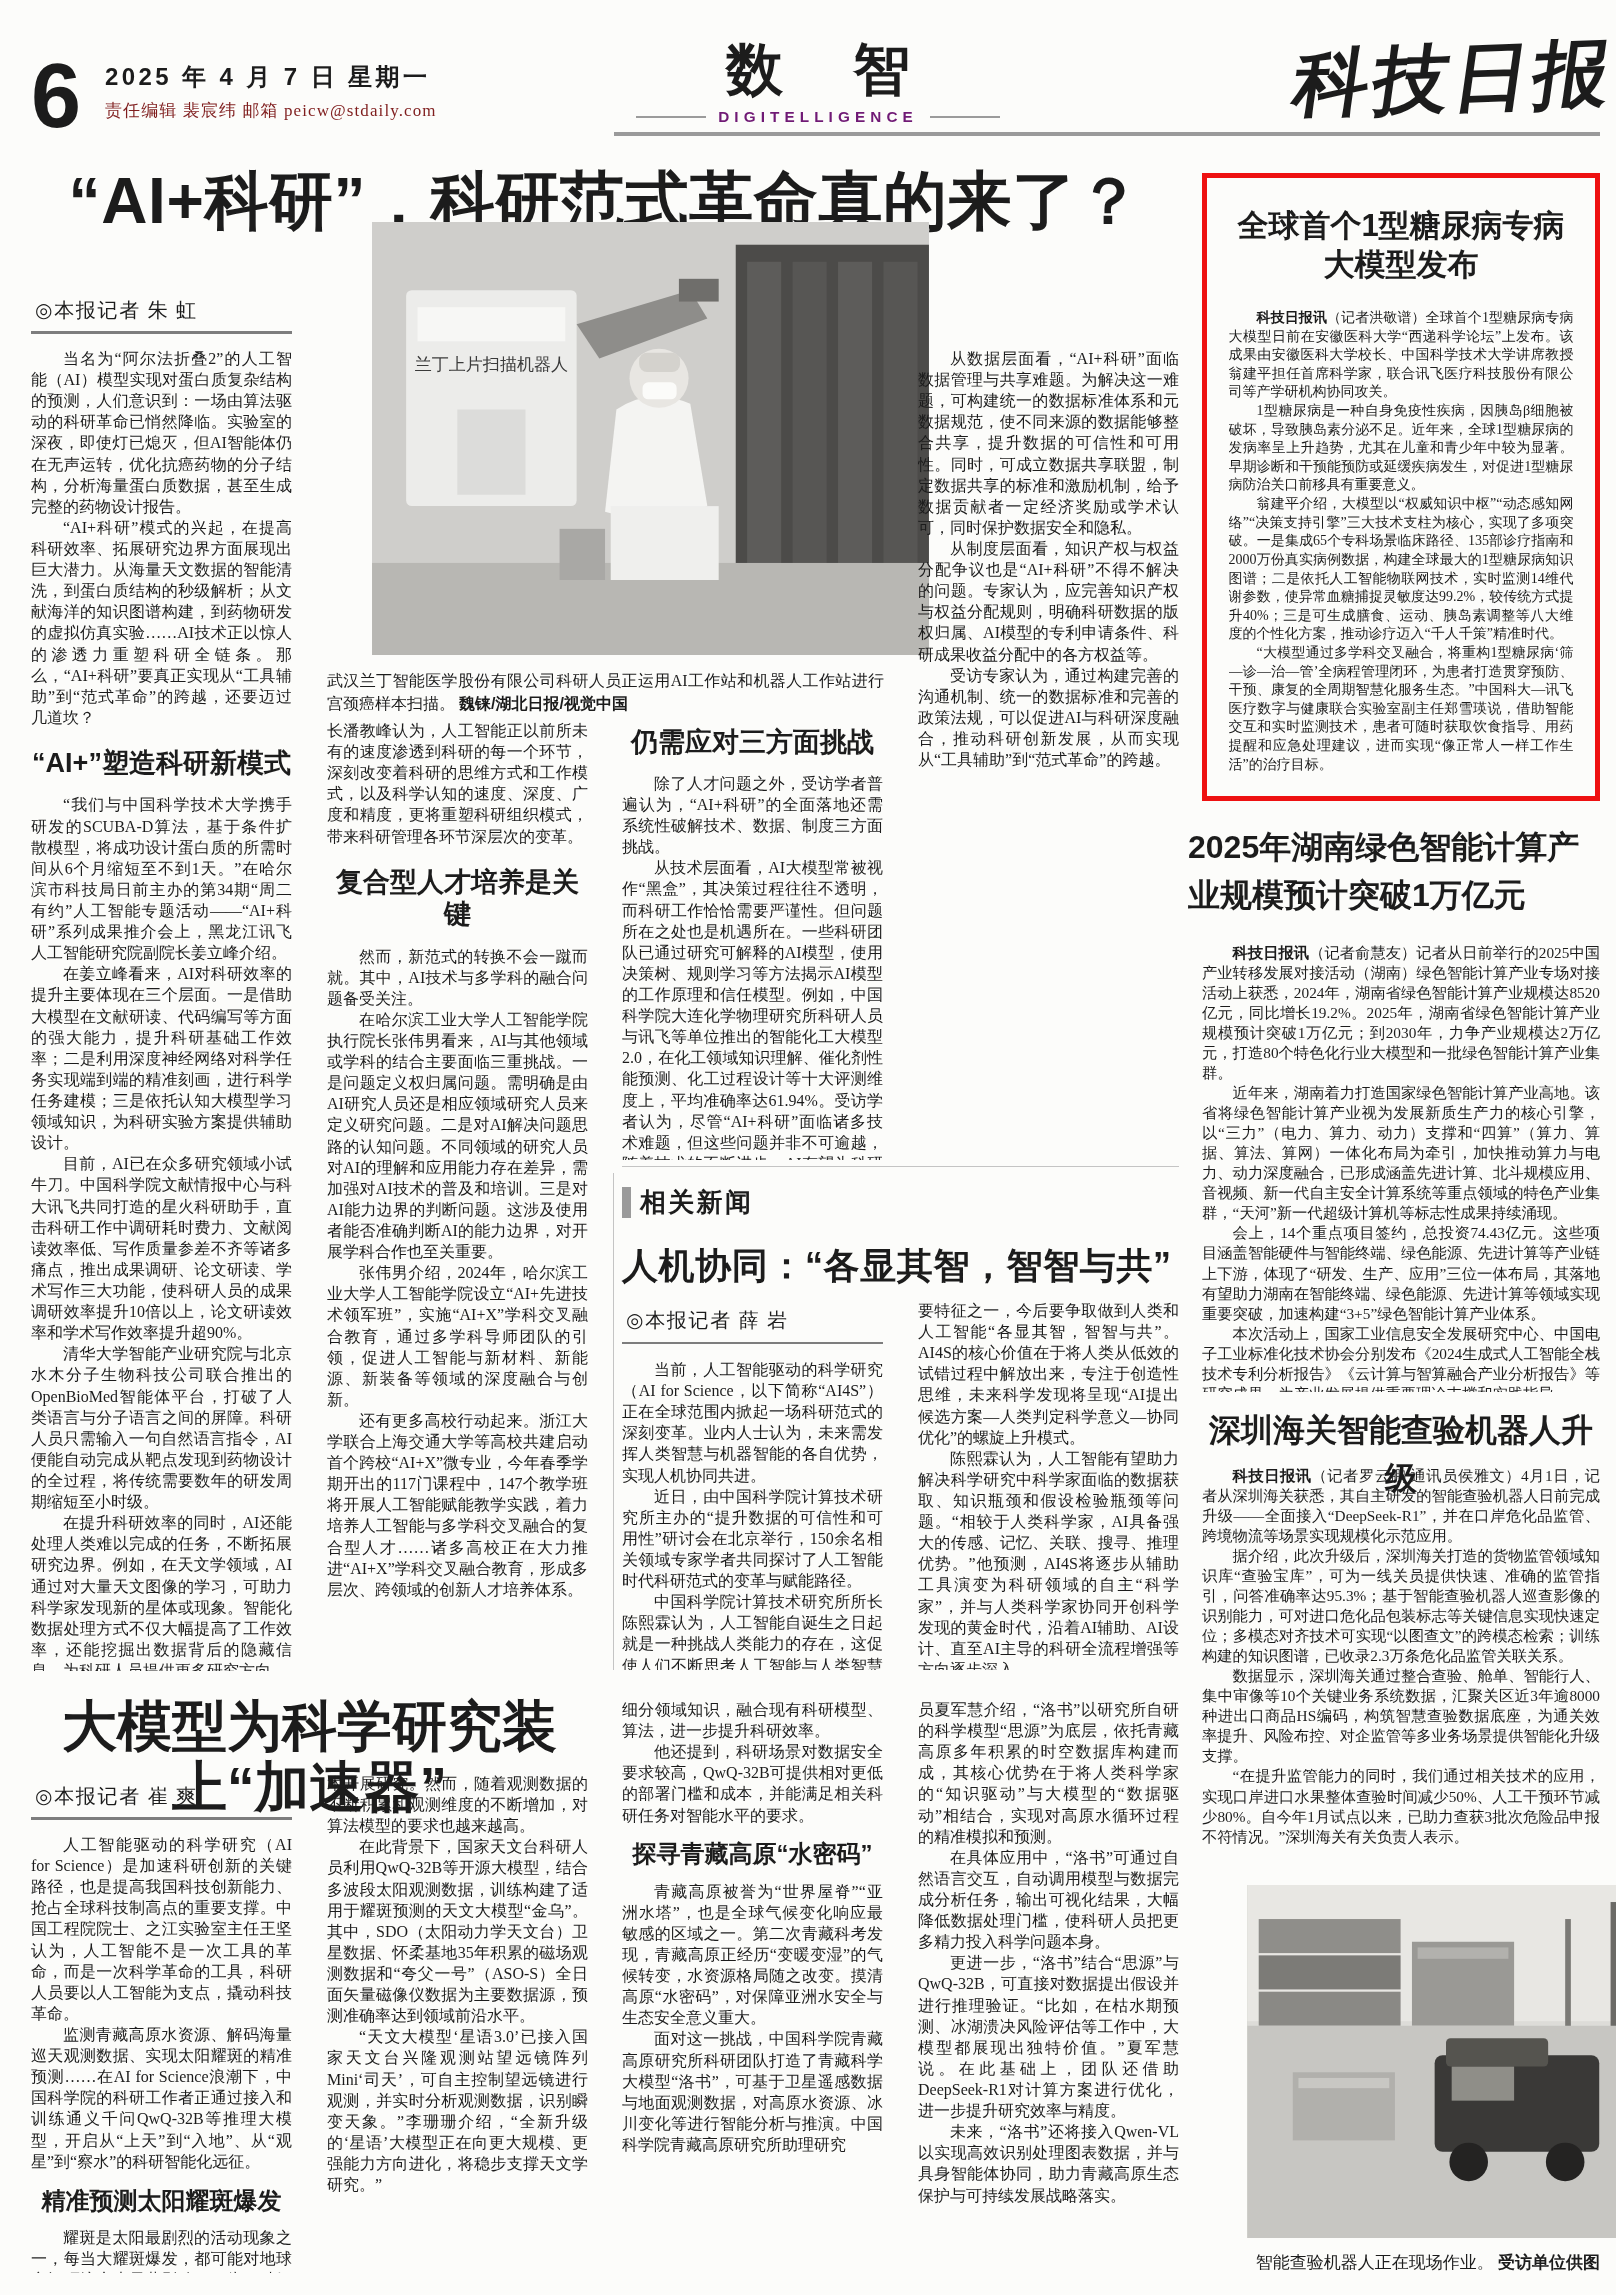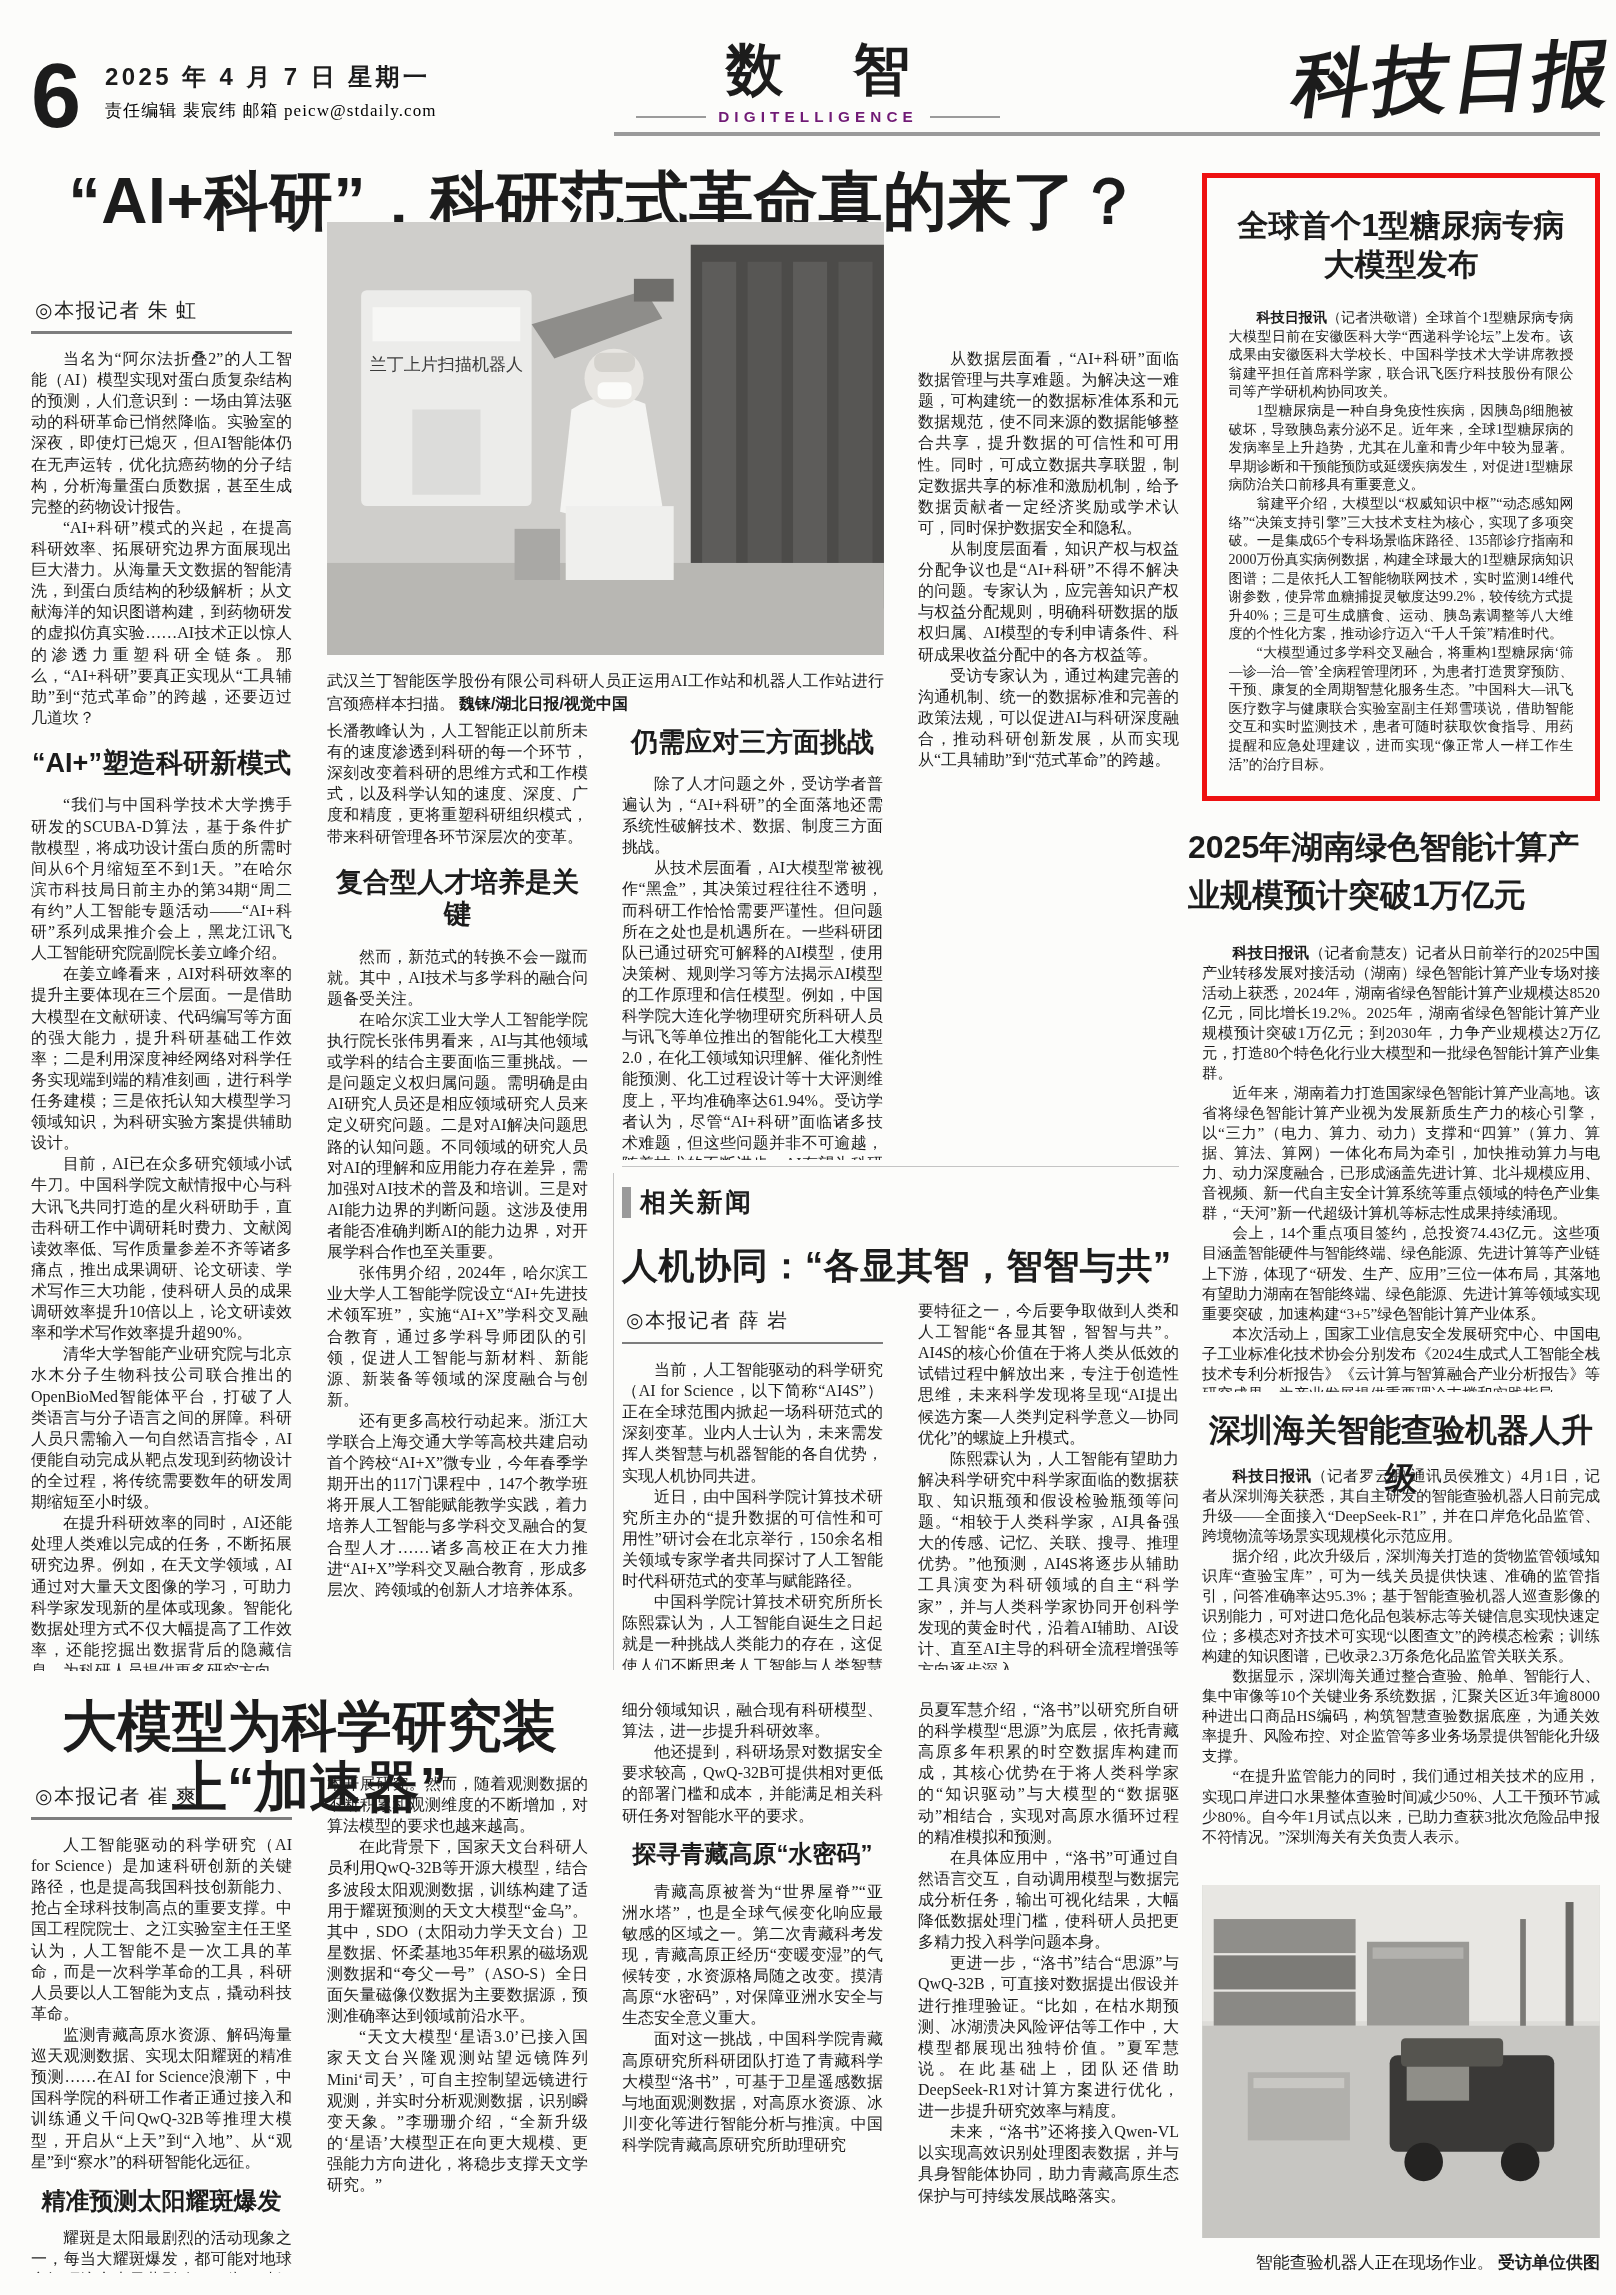--- a/index.html
+++ b/index.html
@@ -3,21 +3,21 @@
 <meta charset="utf-8">
 <style>
   html,body{margin:0;padding:0;background:#e9e7e2;}
   .page{position:relative;width:1617px;height:2295px;background:#fcfcfa;margin:0 auto;
         font-family:"Liberation Serif","DejaVu Serif",serif;color:#1c1c1c;overflow:hidden;}
   .abs{position:absolute;}
   .sans{font-family:"Liberation Sans","DejaVu Sans",sans-serif;}
   
   .pagenum{font-size:90px;font-weight:900;line-height:1;}
   .date{font-size:24px;font-weight:700;letter-spacing:3.4px;}
-  .editor{font-size:17px;letter-spacing:1.1px;color:#000000;}
+  .editor{font-size:17px;letter-spacing:1.1px;color:#7f1d1d;}
   .mast-title{font-size:57px;font-weight:900;letter-spacing:27px;text-indent:27px;line-height:1;}
   .mast-sub-row{display:flex;align-items:center;gap:12.5px;margin-top:10.2px;}
   .mast-line{flex:1;height:1.7px;background:#9b9b9b;}
   .mast-sub{font-size:15.3px;letter-spacing:5.1px;color:#701a75;font-weight:700;}
   .paper-logo{font-size:75px;font-weight:900;transform:skewX(-10deg) rotate(-2deg);letter-spacing:4.5px;line-height:1;}
   .header-rule{background:#9a9a9a;height:4px;}
   
   .headline-xl{font-size:64px;font-weight:900;text-align:center;letter-spacing:0.6px;line-height:1.15;}
   .headline-l{font-size:55px;font-weight:900;text-align:center;line-height:1.1;}
   .byline{font-size:20px;letter-spacing:1.7px;}
@@ -25,21 +25,21 @@
   .thin-rule{background:#c4c4c4;}
   
   .col{width:261px;overflow:hidden;font-size:16px;line-height:1.32;text-align:justify;}
   .para{margin:0;text-indent:2em;}
   .para.cont{text-indent:0;}
   .para b{font-family:"Liberation Sans","DejaVu Sans",sans-serif;}
   .subhead{font-size:27px;font-weight:900;text-align:center;margin:19.3px 0 14.8px 0;text-indent:0;
            font-family:"Liberation Sans","DejaVu Sans",sans-serif;line-height:1.2;}
   .subhead.small{font-size:24px;margin:14.8px 0 11.4px 0;}
   
-  .photo-frame{background:#d9d8d4;overflow:hidden;}
+  .photo-frame{background:#d9d8d4;overflow:hidden;margin-left:45px;}
   .caption{font-size:16px;line-height:1.45;text-align:justify;}
   .caption b{font-family:"Liberation Sans","DejaVu Sans",sans-serif;}
   
   .rn-label-row{display:flex;align-items:center;gap:9px;}
   .rn-bar{width:9px;height:31px;background:#9a9a9a;}
   .rn-label{font-size:26px;font-weight:700;letter-spacing:2.3px;font-family:"Liberation Sans","DejaVu Sans",sans-serif;}
   .rn-headline{font-size:36px;font-weight:900;letter-spacing:0.6px;font-family:"Liberation Sans","DejaVu Sans",sans-serif;}
   
   .sb-box{border:5.1px solid #ee1111;box-sizing:border-box;padding:19.3px 21.6px;overflow:hidden;}
   .sb-title{font-size:31px;font-weight:900;text-align:center;margin:10.2px 0 23px 0;line-height:1.25;

